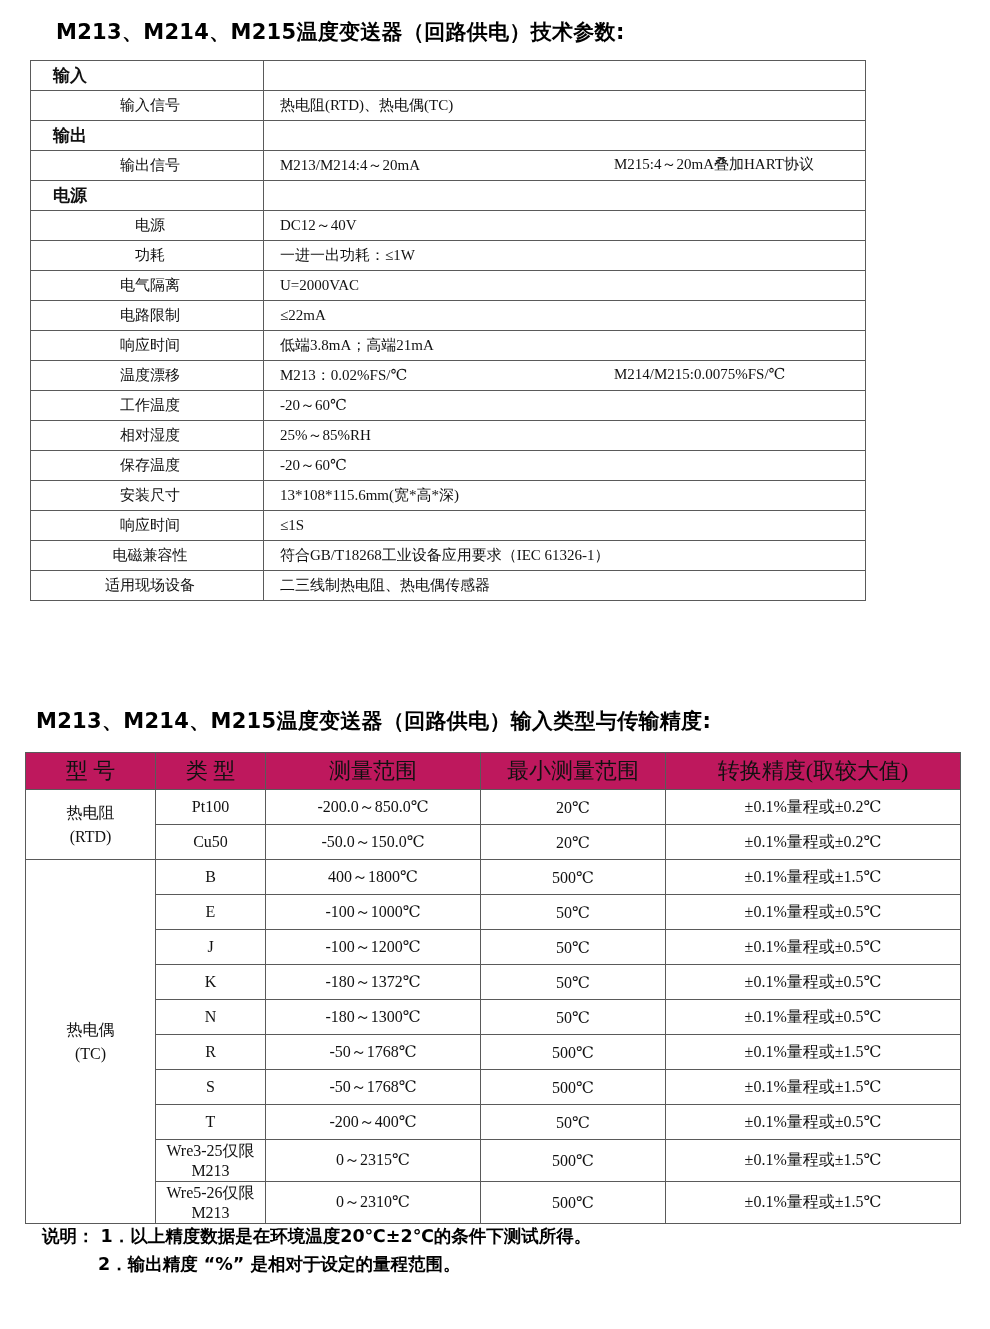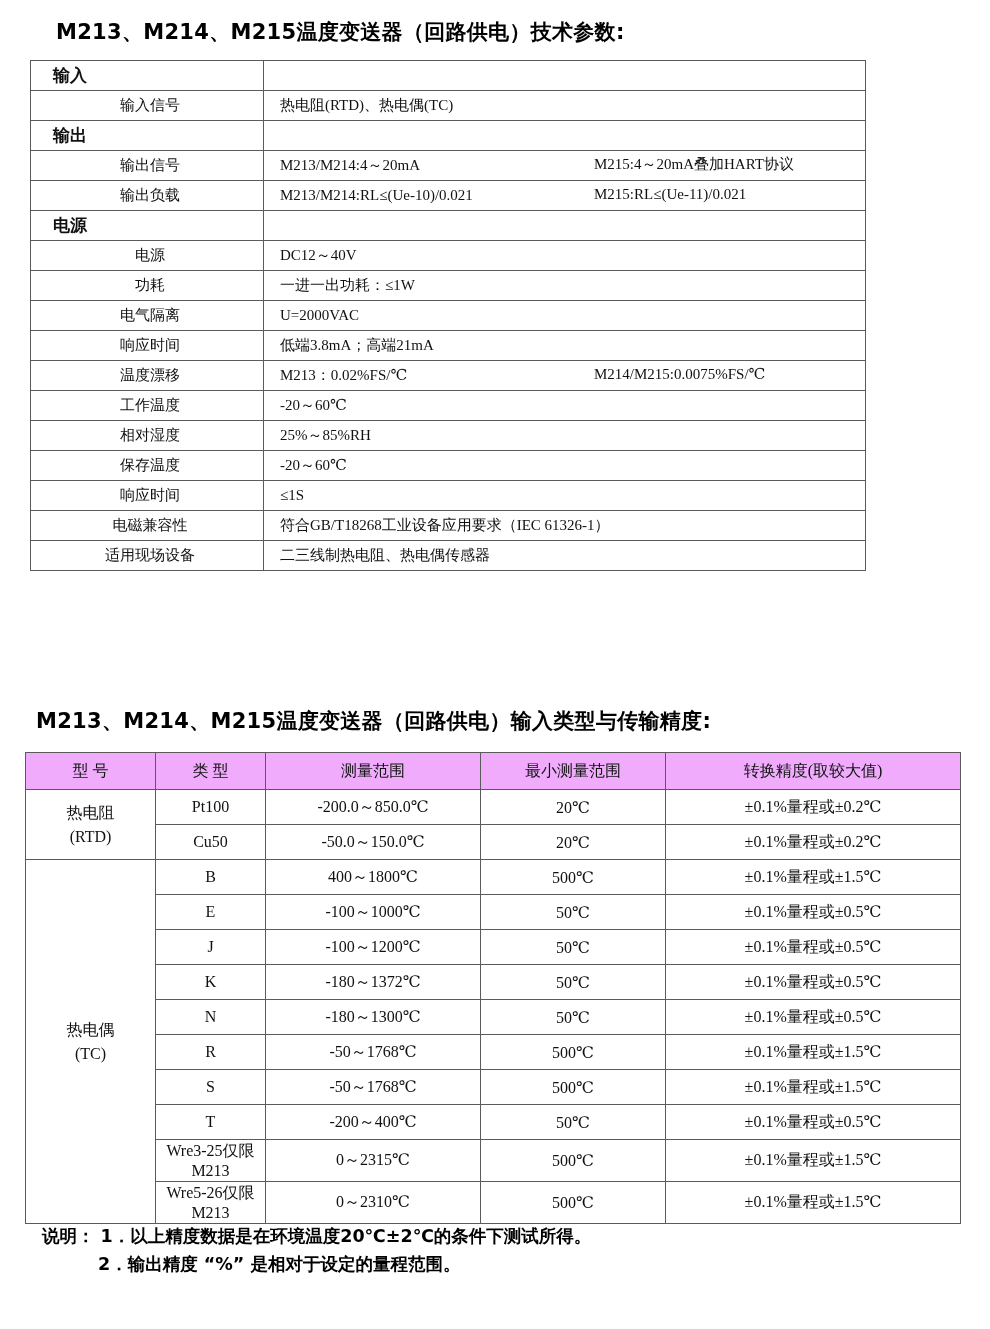--- a/index.html
+++ b/index.html
@@ -72,21 +72,21 @@
     text-align: left;
     padding-left: 22px;
     font-size: 17px;
   }
   .spec-table td.val {
     padding-left: 16px;
     position: relative;
   }
   .spec-table td.val .v2 {
     position: absolute;
-    left: 330px;
+    left: 350px;
     top: 0;
     line-height: 27px;
     text-align: right;
   }
 
   
   .type-table {
     position: absolute;
     left: 25px;
     top: 752px;
@@ -96,23 +96,23 @@
   .type-table td, .type-table th {
     border: 1px solid #5a5a5a;
     font-size: 16px;
     text-align: center;
     vertical-align: middle;
     height: 32px;
     color: #111;
     font-weight: normal;
   }
   .type-table thead td {
-    background: #f0abfc;
+    background: #be185d;
     height: 34px;
-    font-size: 16px;
+    font-size: 22px;
   }
   .col-model  { width: 130px; }
   .col-type   { width: 110px; }
   .col-range  { width: 215px; }
   .col-min    { width: 185px; }
   .col-acc    { width: 295px; }
 
   .model-cell .sub {
     display: block;
     line-height: 1.45;
@@ -155,58 +155,62 @@
         </tr>
         <tr>
           <td class="label group">输出</td>
           <td class="val"><span></span></td>
         </tr>
         <tr>
           <td class="label">输出信号</td>
           <td class="val"><span>M213/M214:4～20mA</span><span class="v2">M215:4～20mA叠加HART协议</span></td>
         </tr>
         <tr>
-          <td class="label">输出负载</td>
-          <td class="val"><span>M213/M214:RL≤(Ue-10)/0.021</span><span class="v2">M215:RL≤(Ue-11)/0.021</span></td>
-        </tr>
-        <tr>
           <td class="label group">电源</td>
           <td class="val"><span></span></td>
         </tr>
         <tr>
           <td class="label">电源</td>
           <td class="val"><span>DC12～40V</span></td>
         </tr>
         <tr>
           <td class="label">功耗</td>
           <td class="val"><span>一进一出功耗：≤1W</span></td>
         </tr>
         <tr>
           <td class="label">电气隔离</td>
           <td class="val"><span>U=2000VAC</span></td>
         </tr>
         <tr>
+          <td class="label">电路限制</td>
+          <td class="val"><span>≤22mA</span></td>
+        </tr>
+        <tr>
           <td class="label">响应时间</td>
           <td class="val"><span>低端3.8mA；高端21mA</span></td>
         </tr>
         <tr>
           <td class="label">温度漂移</td>
           <td class="val"><span>M213：0.02%FS/℃</span><span class="v2">M214/M215:0.0075%FS/℃</span></td>
         </tr>
         <tr>
           <td class="label">工作温度</td>
           <td class="val"><span>-20～60℃</span></td>
         </tr>
         <tr>
           <td class="label">相对湿度</td>
           <td class="val"><span>25%～85%RH</span></td>
         </tr>
         <tr>
           <td class="label">保存温度</td>
           <td class="val"><span>-20～60℃</span></td>
+        </tr>
+        <tr>
+          <td class="label">安装尺寸</td>
+          <td class="val"><span>13*108*115.6mm(宽*高*深)</span></td>
         </tr>
         <tr>
           <td class="label">响应时间</td>
           <td class="val"><span>≤1S</span></td>
         </tr>
         <tr>
           <td class="label">电磁兼容性</td>
           <td class="val"><span>符合GB/T18268工业设备应用要求（IEC 61326-1）</span></td>
         </tr>
         <tr>

